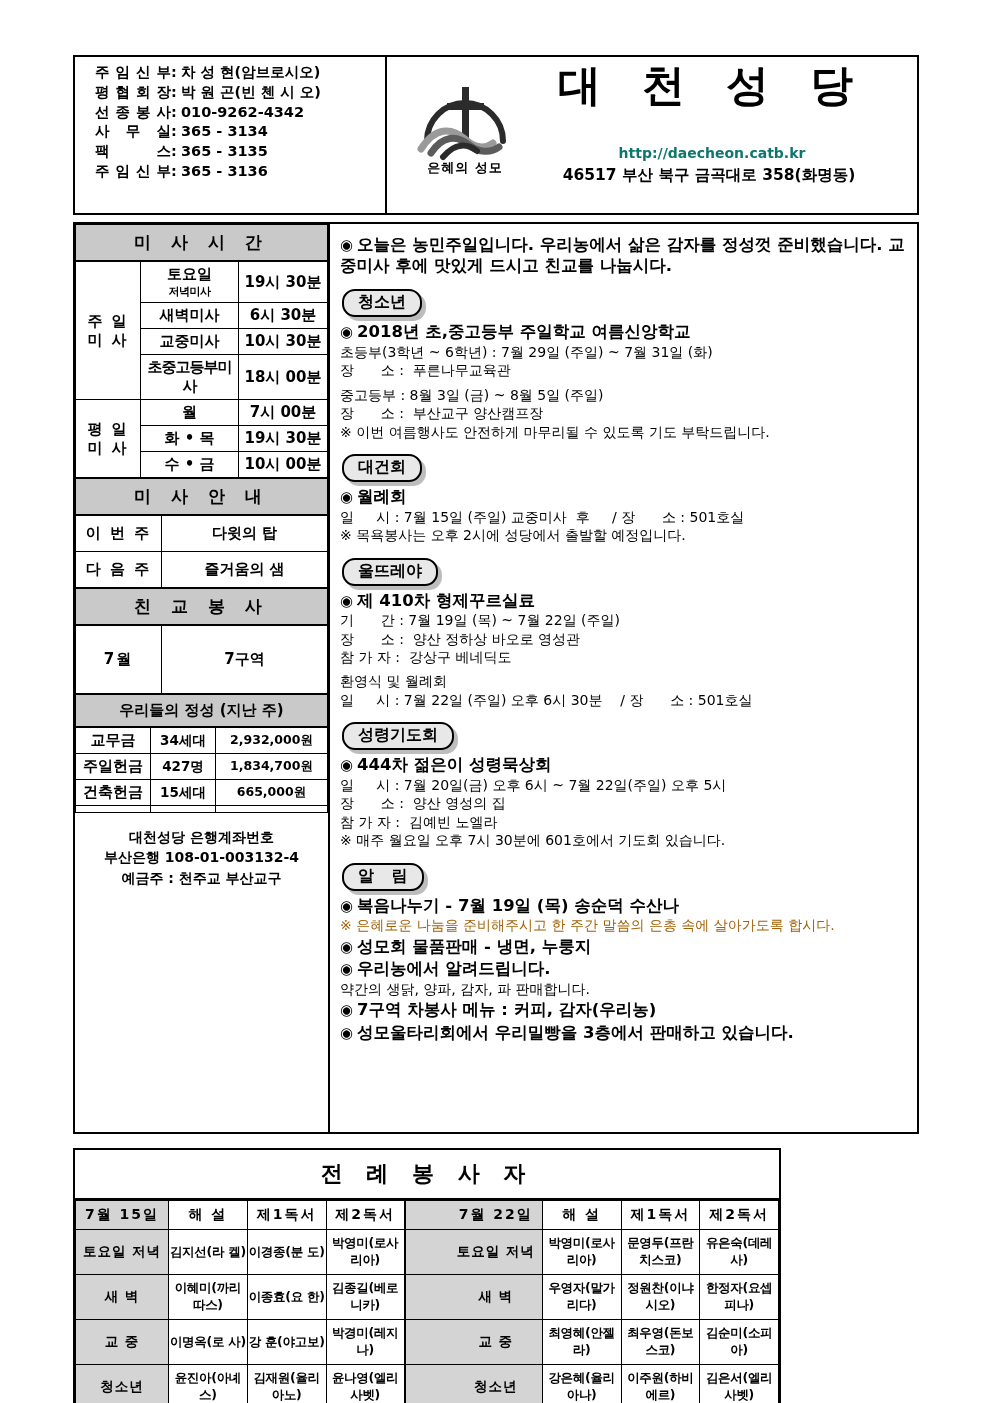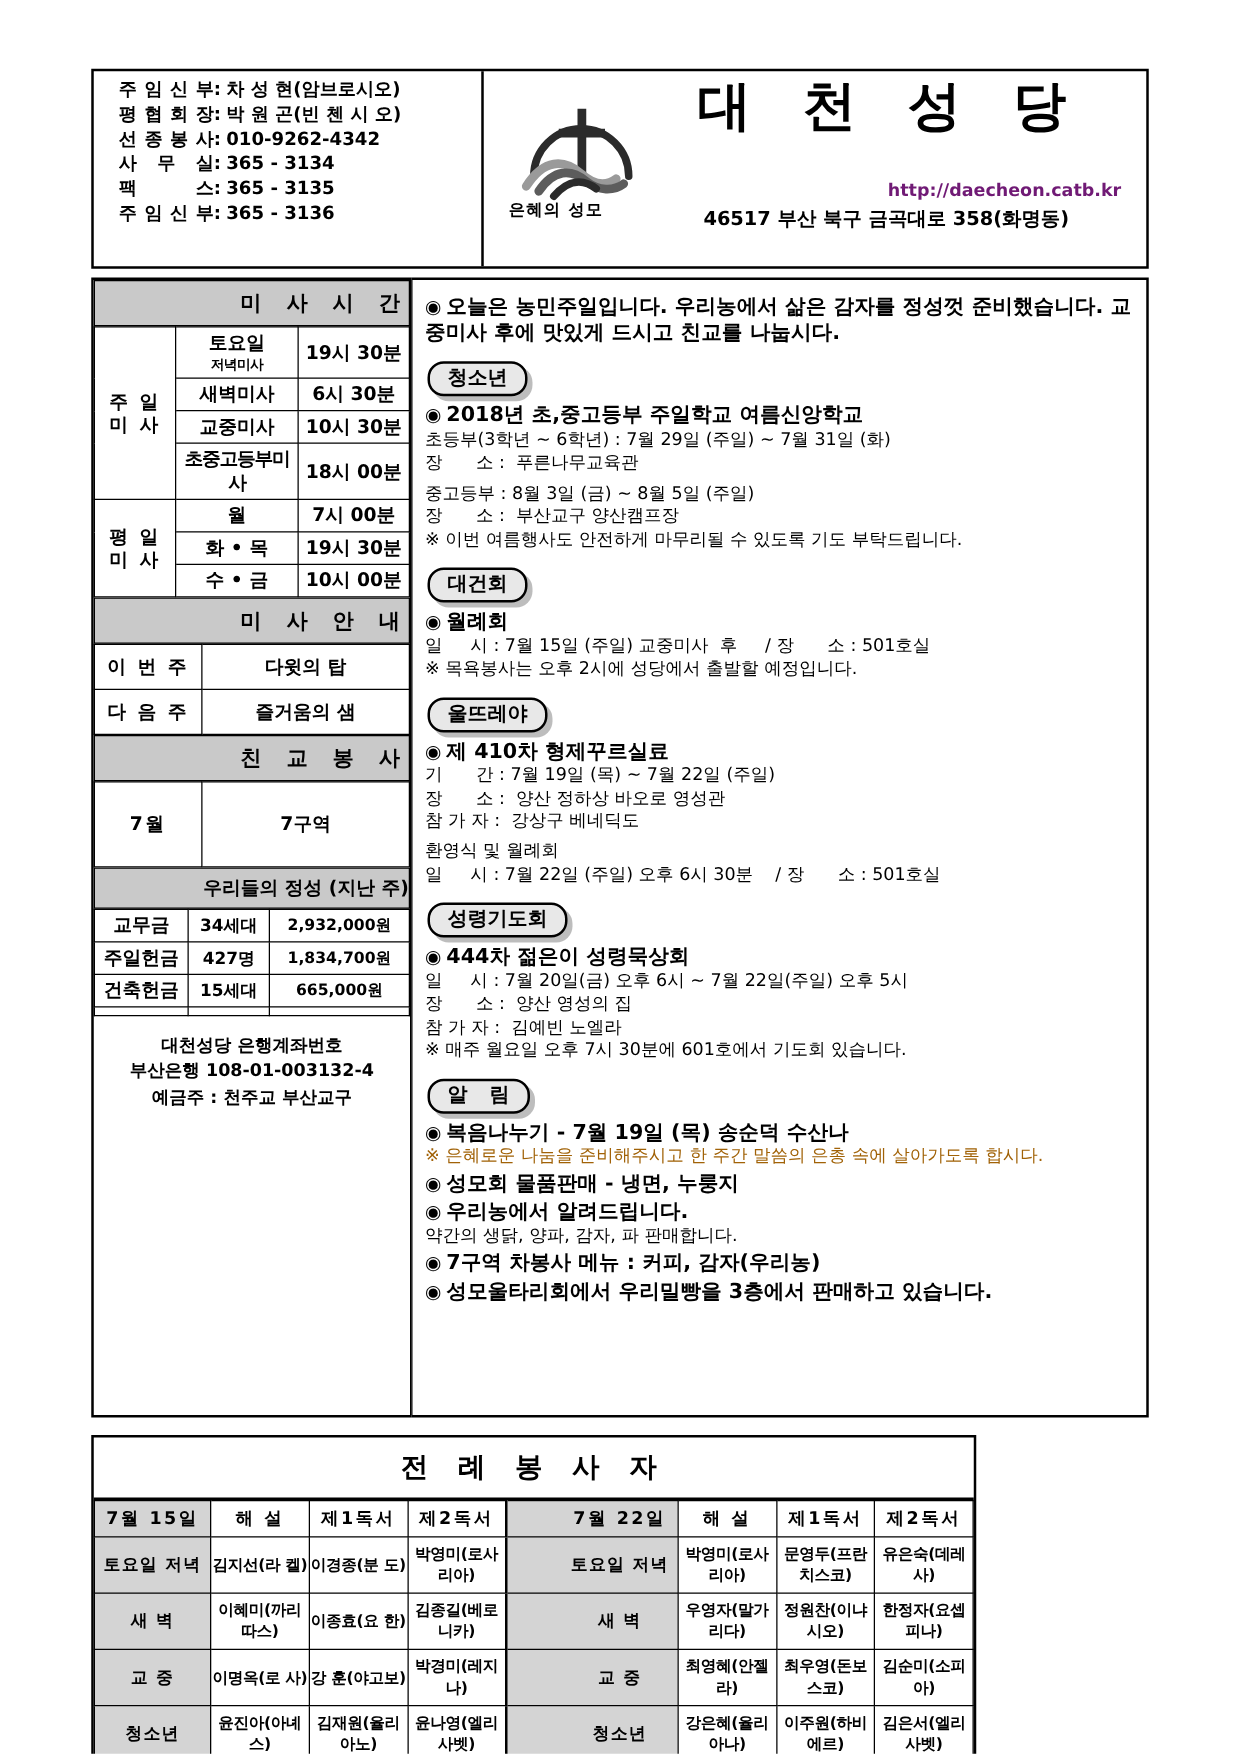--- a/index.html
+++ b/index.html
@@ -18,52 +18,52 @@
   .hdr-left{width:312px;border-right:2px solid #000;box-sizing:border-box;
     padding:8px 0 0 20px;}
   .hdr-line{display:flex;font-size:14.5px;font-weight:bold;line-height:1.0;
     margin-bottom:5.3px;letter-spacing:0px;white-space:nowrap;}
   .hdr-lbl{width:76px;display:inline-flex;justify-content:space-between;}
   .hdr-lbl span{display:inline-block;}
   .hdr-colon{width:10px;}
   .hdr-val{}
   .hdr-right{flex:1;position:relative;}
 
-  .logo-wrap{position:absolute;left:20px;top:8px;width:116px;text-align:left;}
+  .logo-wrap{position:absolute;left:20px;top:8px;width:116px;text-align:center;}
   .logo-mark{width:104px;height:96px;margin:0 auto;}
   .logo-cap{font-size:13px;font-weight:bold;letter-spacing:1px;margin-top:-2px;}
 
   .church-title{
     position:absolute;left:140px;top:6px;width:370px;text-align:center;
     font-size:43px;font-weight:bold;letter-spacing:13px;line-height:1.05;
     font-family:"DejaVu Sans","Liberation Sans",sans-serif;
   }
   .church-url{
-    position:absolute;left:140px;top:88px;width:370px;text-align:right;
-    font-size:14px;font-weight:bold;color:#701a75;letter-spacing:0px;
+    position:absolute;left:140px;top:88px;width:370px;text-align:center;
+    font-size:14px;font-weight:bold;color:#0f766e;letter-spacing:0px;
   }
   .church-addr{
     position:absolute;left:118px;top:108px;width:408px;text-align:center;
     font-size:15.5px;font-weight:bold;letter-spacing:0px;white-space:nowrap;
   }
 
   
   .main{position:absolute;left:73px;top:222px;width:846px;height:912px;
     display:flex;align-items:stretch;}
   .col-left{width:256px;border:2px solid #000;border-right:1px solid #000;
     box-sizing:border-box;}
   .col-right{flex:1;border:2px solid #000;border-left:1px solid #000;
     box-sizing:border-box;padding:8px 10px 0 10px;overflow:hidden;}
 
   
   table.lt{width:100%;border-collapse:collapse;table-layout:fixed;}
   table.lt td{border:1px solid #000;text-align:center;font-weight:bold;
     font-size:15px;padding:3px 1px;}
   .bandhead{background:#c9c9c9;font-size:17px;letter-spacing:7px;
-    font-weight:bold;padding:6px 0;border:1px solid #000;text-align:right;}
+    font-weight:bold;padding:6px 0;border:1px solid #000;text-align:center;}
   .sub-small{font-size:11px;font-weight:bold;letter-spacing:-0.5px;}
   .cell-time{font-size:15.5px;font-weight:bold;}
   .vlabel{font-size:16px;font-weight:bold;letter-spacing:2px;line-height:1.25;}
   .tiny{font-size:10.5px;font-weight:bold;letter-spacing:-1px;}
   .offer td{font-size:12.5px;padding:8px 1px;}
   .offer .amt{font-size:12.5px;}
   .offer .cnt{font-size:13.5px;}
   .bankbox{text-align:center;font-weight:bold;font-size:14px;line-height:1.45;
     padding:14px 2px 10px 2px;}
 

